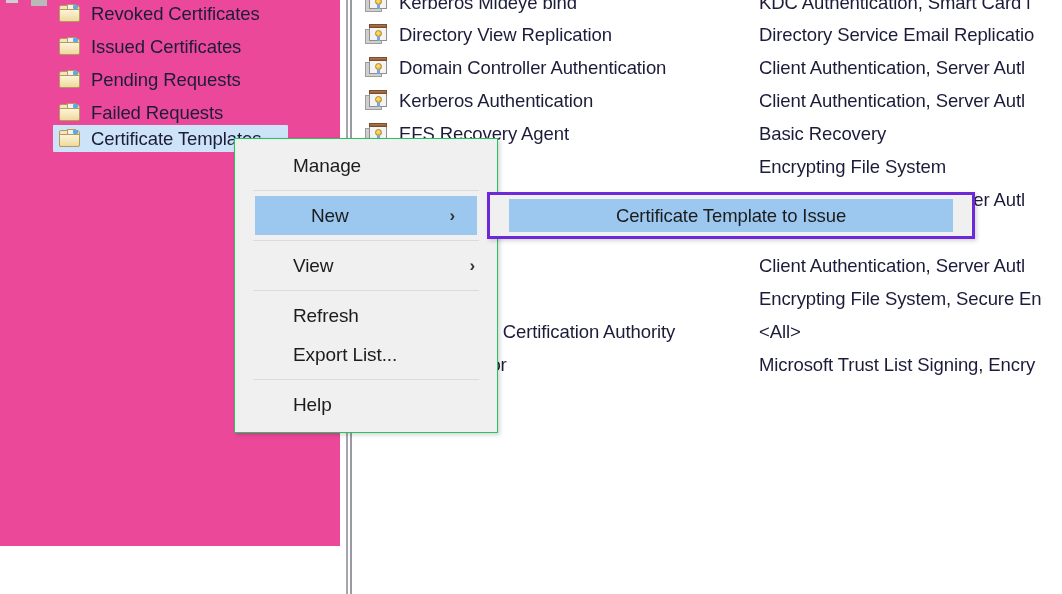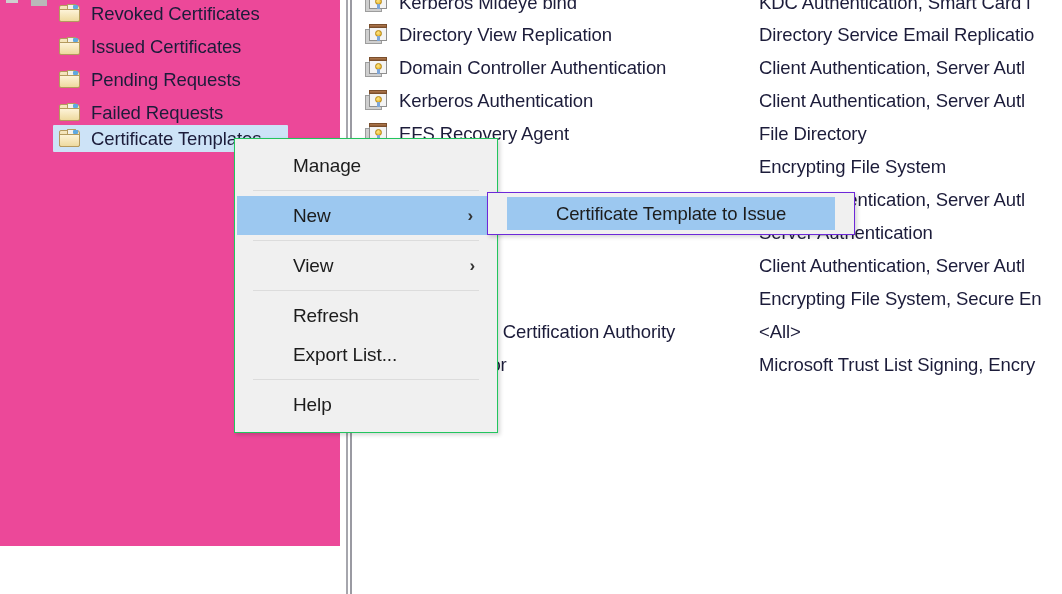--- a/index.html
+++ b/index.html
@@ -211,21 +211,21 @@
     display: flex;
     align-items: center;
     padding-left: 58px;
     font-size: 19px;
     color: #1c1c1c;
     letter-spacing: -0.1px;
     box-sizing: border-box;
   }
   .menu-item.highlight {
     background: #9cc8f0;
-    margin: 0 2px;
+    margin: 0 20px;
     padding-left: 56px;
   }
   .menu-sep {
     height: 1px;
     background: #dcdcdc;
     margin: 5px 18px 5px 18px;
   }
   .menu-arrow {
     position: absolute;
     right: 22px;
@@ -235,23 +235,23 @@
     color: #333;
     font-weight: bold;
   }
   .menu-pad-top { height: 7px; }
   .menu-pad-bottom { height: 8px; }
 
   
   #submenu {
     position: absolute;
     left: 487px; top: 192px;
-    width: 368px;
+    width: 488px;
     background: #f0f0f0;
-    border: 1px solid #6d28d9;
+    border: 3px solid #6d28d9;
     box-shadow: 2px 2px 4px rgba(0,0,0,0.17);
     box-sizing: border-box;
     padding: 4px 19px;
     z-index: 50;
   }
   .submenu-item {
     height: 33px;
     display: flex;
     align-items: center;
     justify-content: center;
@@ -379,21 +379,21 @@
         <span class="cell-name">
           <span class="cert-icon">
             <span class="ci-shadow"></span>
             <span class="ci-body"></span>
             <span class="ci-top"></span>
             <span class="ci-seal"></span>
             <span class="ci-rib"></span>
           </span>
           <span class="row-label">EFS Recovery Agent</span>
         </span>
-        <span class="cell-purpose">File Directory</span>
+        <span class="cell-purpose">Basic Recovery</span>
       </div>
       <div class="list-row" style="top: 150px;">
         <span class="cell-name">
           <span class="cert-icon">
             <span class="ci-shadow"></span>
             <span class="ci-body"></span>
             <span class="ci-top"></span>
             <span class="ci-seal"></span>
             <span class="ci-rib"></span>
           </span>

